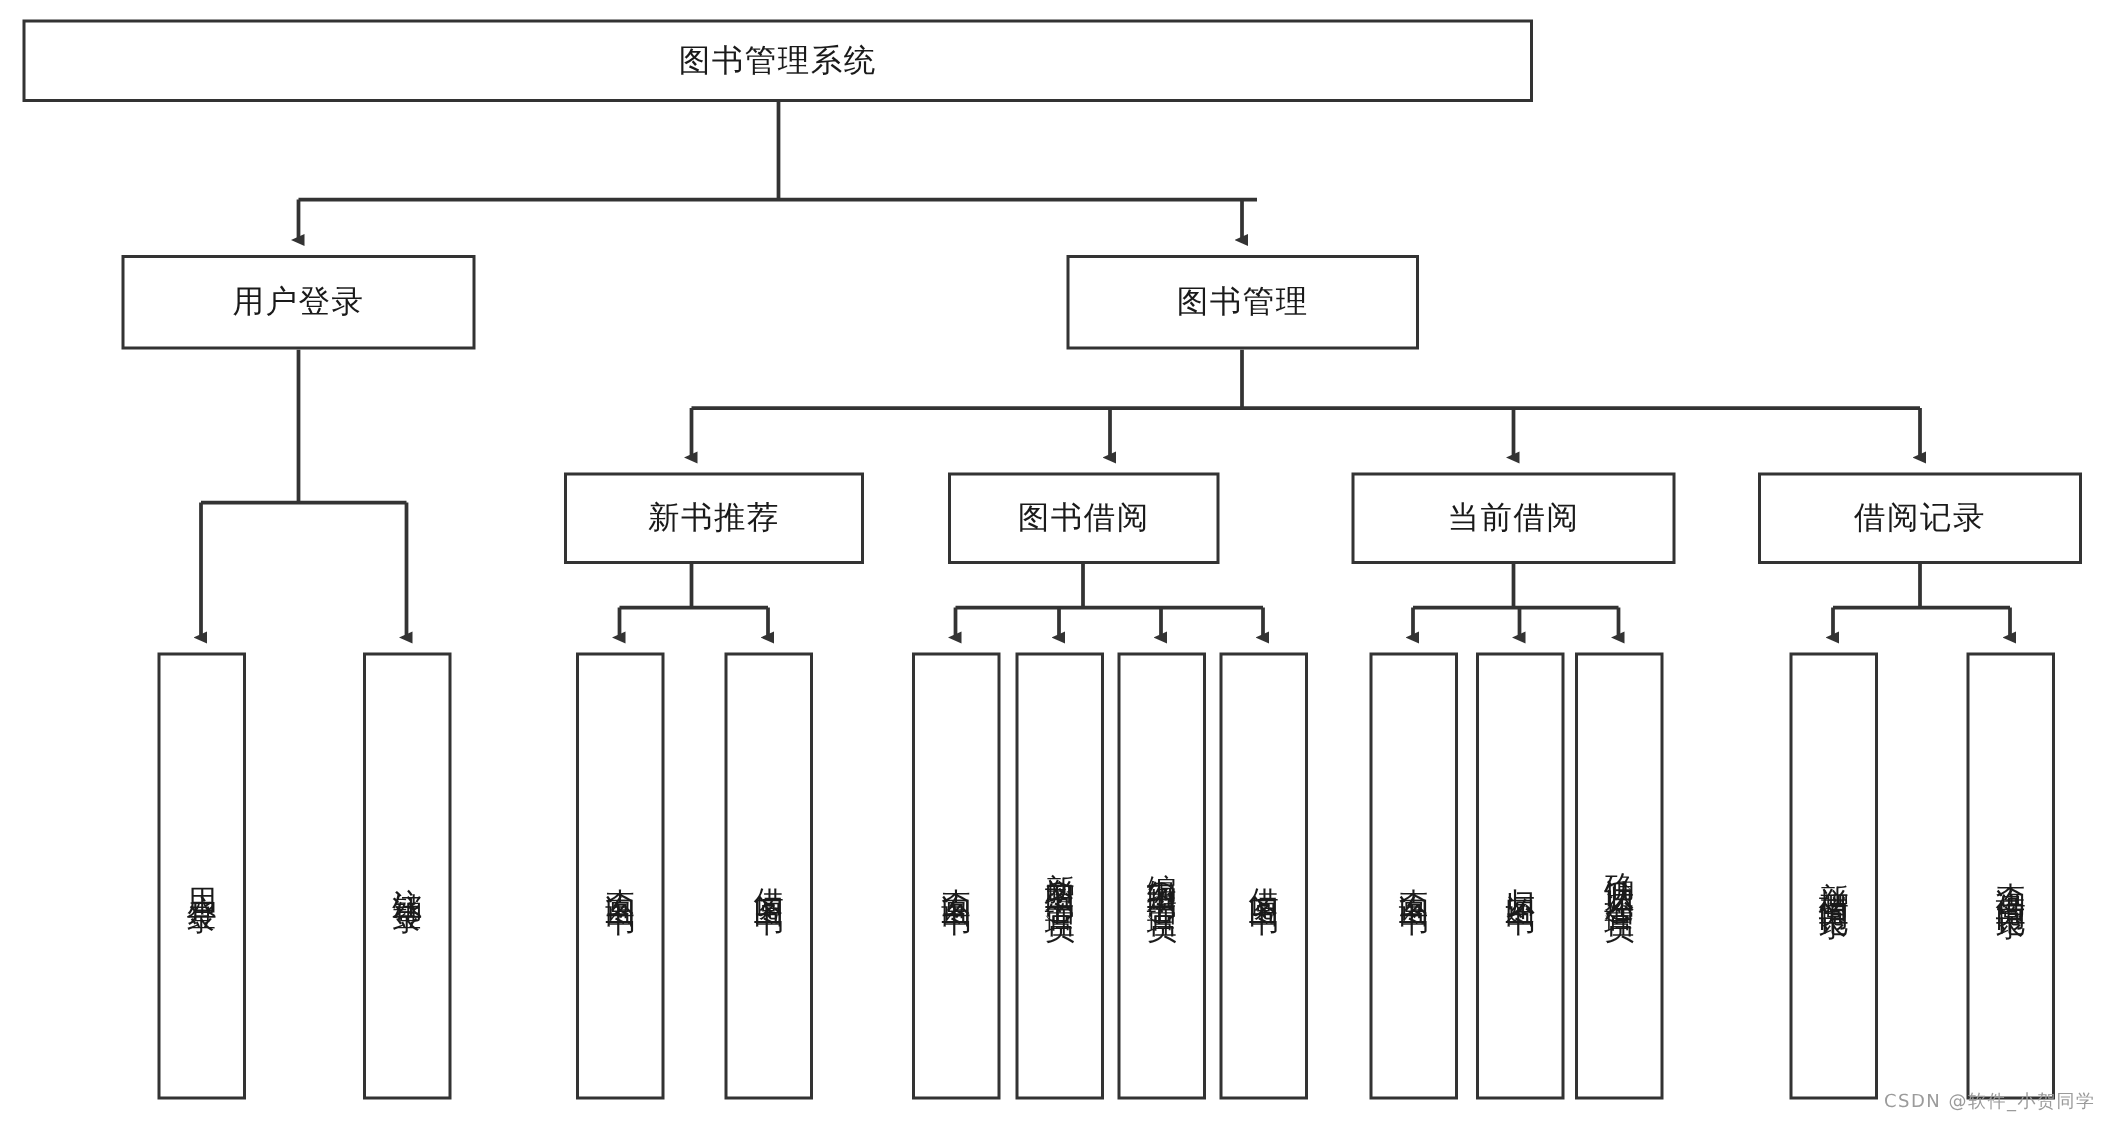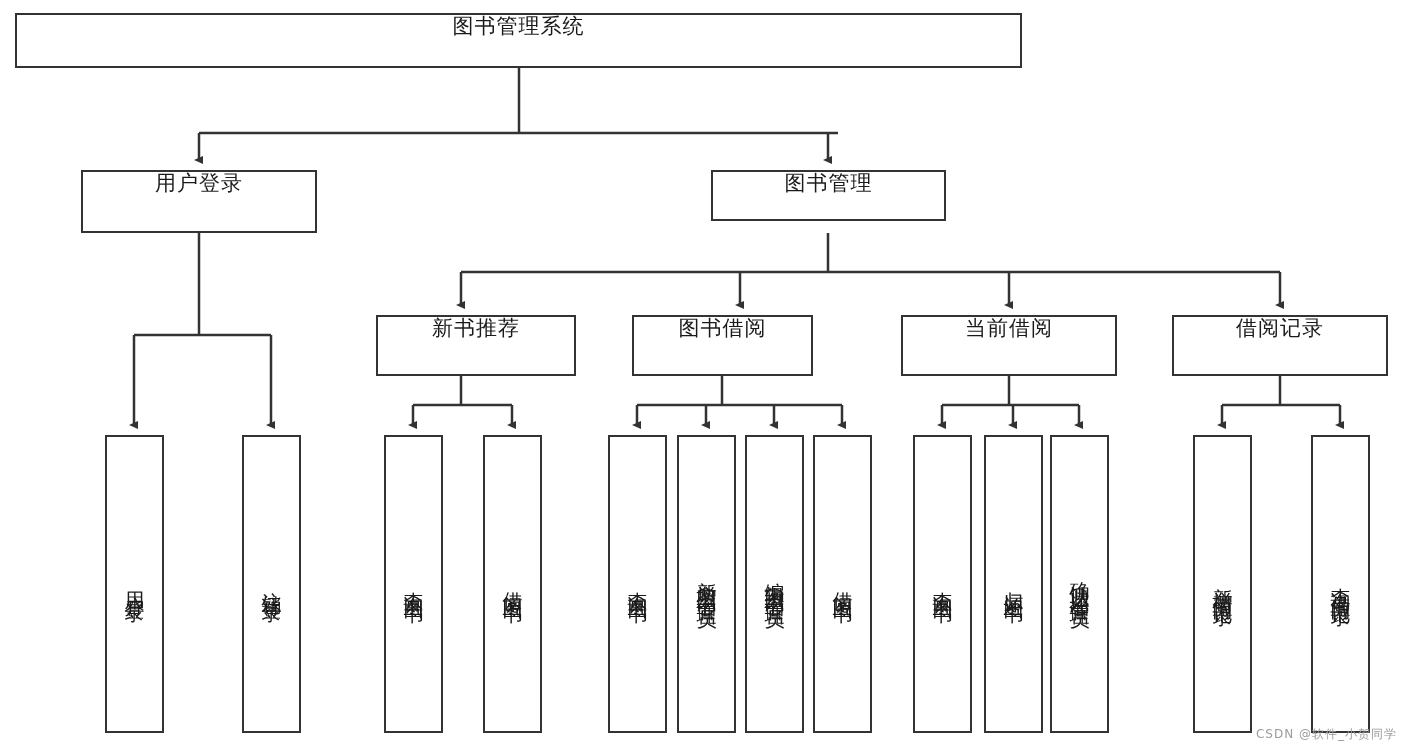--- a/index.html
+++ b/index.html
@@ -24,20 +24,21 @@
     width: 1405px;
     height: 747px;
     pointer-events: none;
   }
   .node {
     position: absolute;
     box-sizing: border-box;
     border: 2px solid #333333;
     background: #ffffff;
     display: flex;
+    align-items: center;
     justify-content: center;
     color: #1a1a1a;
   }
   .node.h {
     font-size: 21px;
     letter-spacing: 1px;
     line-height: 1.1;
   }
   .node.v {
     writing-mode: vertical-rl;
@@ -120,21 +121,21 @@
     </g>
   </svg>
 
   <div class="node h" style="left:15px; top:13px; width:1007px; height:55px;">
     <span>图书管理系统</span>
   </div>
 
   <div class="node h" style="left:81px; top:170px; width:236px; height:63px;">
     <span>用户登录</span>
   </div>
-  <div class="node h" style="left:711px; top:170px; width:235px; height:51px;">
+  <div class="node h" style="left:711px; top:170px; width:235px; height:63px;">
     <span>图书管理</span>
   </div>
 
   <div class="node h" style="left:376px; top:315px; width:200px; height:61px;">
     <span>新书推荐</span>
   </div>
   <div class="node h" style="left:632px; top:315px; width:181px; height:61px;">
     <span>图书借阅</span>
   </div>
   <div class="node h" style="left:901px; top:315px; width:216px; height:61px;">

